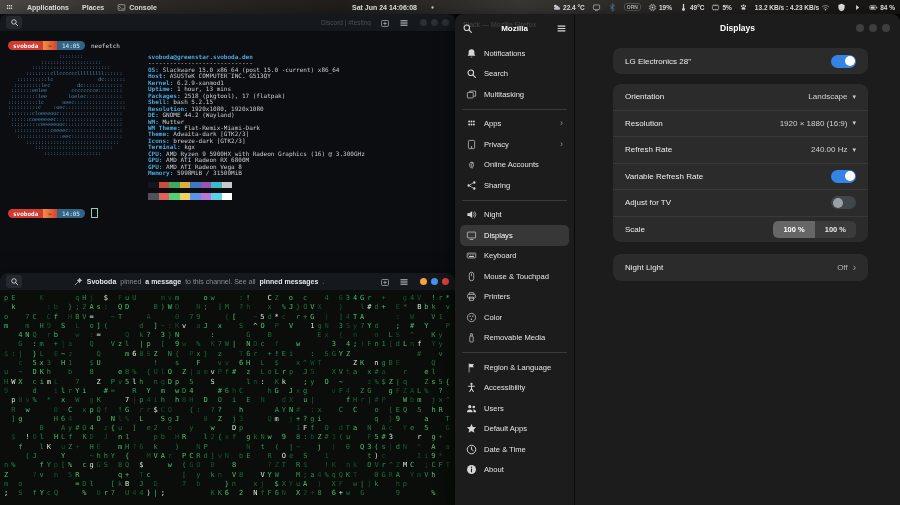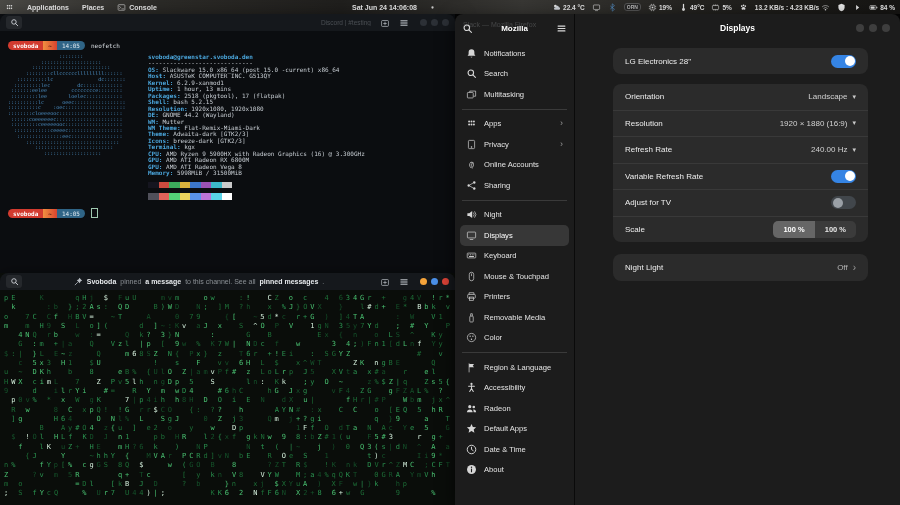--- a/index.html
+++ b/index.html
@@ -551,37 +551,37 @@
                 <path d="M4.5 5V2.5h7V5" fill="none" stroke="currentColor"></path>
                 <rect x="2.5" y="5" width="11" height="5.5" rx="1" fill="none" stroke="currentColor"></rect>
                 <rect x="5" y="8.8" width="6" height="4.7" fill="none" stroke="currentColor"></rect>
               </svg>
             </span>
             <span>Printers</span>
           </div>
           <div class="sb-item">
             <span class="sbic">
               <svg class="ic" viewBox="0 0 16 16" width="11" height="11" xmlns="http://www.w3.org/2000/svg">
-                <rect x="5.5" y="6" width="5" height="8.5" rx="1" fill="none" stroke="currentColor"></rect>
-                <path d="M6.8 6V2.5h2.4V6" fill="none" stroke="currentColor"></path>
-              </svg>
-            </span>
-            <span>Removable Media</span>
-          </div>
-          <div class="sb-item">
-            <span class="sbic">
-              <svg class="ic" viewBox="0 0 16 16" width="11" height="11" xmlns="http://www.w3.org/2000/svg">
                 <circle cx="8" cy="8" r="6" fill="none" stroke="currentColor"></circle>
                 <circle cx="6" cy="6" r="1" fill="currentColor"></circle>
                 <circle cx="10" cy="6" r="1" fill="currentColor"></circle>
                 <circle cx="8" cy="10.5" r="1" fill="currentColor"></circle>
               </svg>
             </span>
             <span>Color</span>
           </div>
+          <div class="sb-item">
+            <span class="sbic">
+              <svg class="ic" viewBox="0 0 16 16" width="11" height="11" xmlns="http://www.w3.org/2000/svg">
+                <rect x="5.5" y="6" width="5" height="8.5" rx="1" fill="none" stroke="currentColor"></rect>
+                <path d="M6.8 6V2.5h2.4V6" fill="none" stroke="currentColor"></path>
+              </svg>
+            </span>
+            <span>Removable Media</span>
+          </div>
           <div class="sb-sep"></div>
           <div class="sb-item">
             <span class="sbic">
               <svg class="ic" viewBox="0 0 16 16" width="11" height="11" xmlns="http://www.w3.org/2000/svg">
                 <path d="M4.5 14.5v-12" stroke="currentColor" stroke-linecap="round"></path>
                 <path d="M4.5 2.8h7.2L9.8 5.3l1.9 2.5H4.5z" fill="currentColor"></path>
               </svg>
             </span>
             <span>Region &amp; Language</span>
           </div>
@@ -596,21 +596,21 @@
           </div>
           <div class="sb-item">
             <span class="sbic">
               <svg class="ic" viewBox="0 0 16 16" width="11" height="11" xmlns="http://www.w3.org/2000/svg">
                 <circle cx="5.5" cy="5.3" r="2.3" fill="currentColor"></circle>
                 <path d="M1.3 13.5c0-2.6 1.9-4.2 4.2-4.2s4.2 1.6 4.2 4.2z" fill="currentColor"></path>
                 <circle cx="11.3" cy="5.8" r="1.9" fill="currentColor"></circle>
                 <path d="M10.5 9.4c2.4-.4 4.2 1.3 4.2 4.1h-3.5z" fill="currentColor"></path>
               </svg>
             </span>
-            <span>Radeon</span>
+            <span>Users</span>
           </div>
           <div class="sb-item">
             <span class="sbic">
               <svg class="ic" viewBox="0 0 16 16" width="11" height="11" xmlns="http://www.w3.org/2000/svg">
                 <path d="M8 1.3l2 4.4 4.7.5-3.5 3.2 1 4.7L8 11.6l-4.2 2.5 1-4.7L1.3 6.2 6 5.7z" fill="currentColor"></path>
               </svg>
             </span>
             <span>Default Apps</span>
           </div>
           <div class="sb-item">

